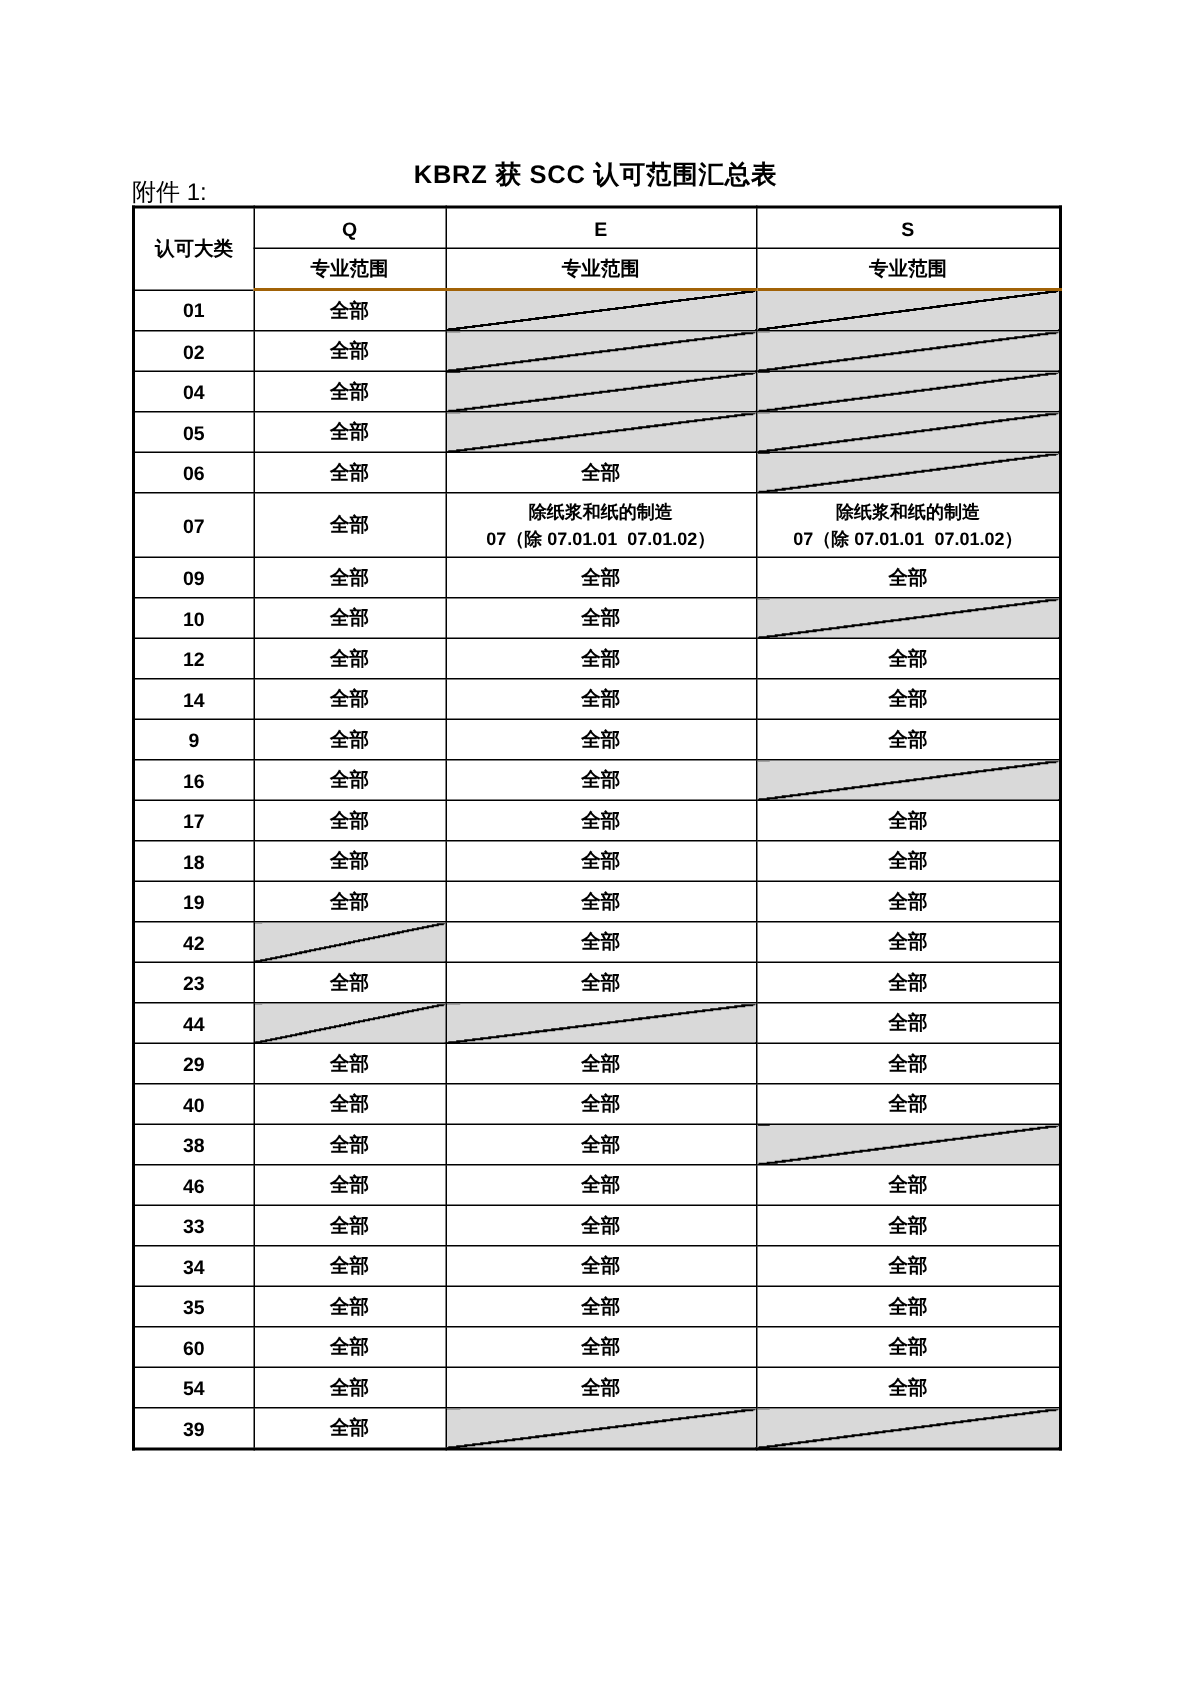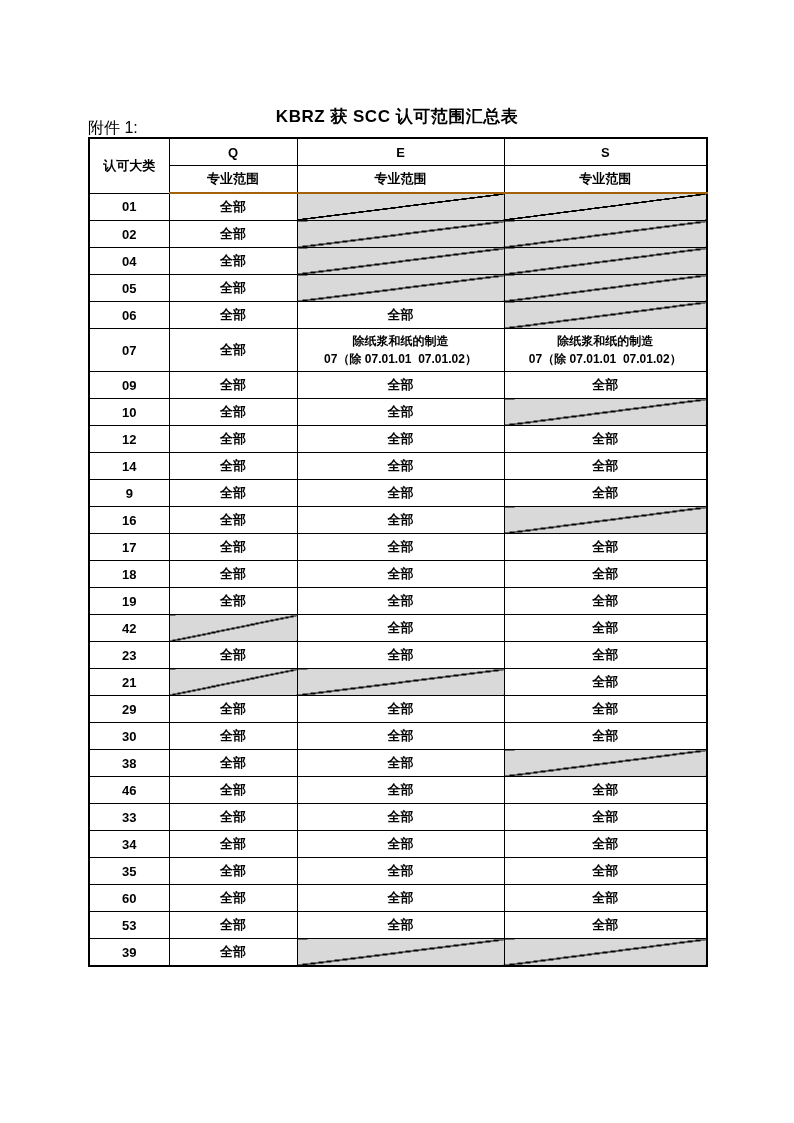--- a/index.html
+++ b/index.html
@@ -183,33 +183,33 @@
           <td>全部</td>
           <td>全部</td>
         </tr>
         <tr>
           <td class="rid">23</td>
           <td>全部</td>
           <td>全部</td>
           <td>全部</td>
         </tr>
         <tr>
-          <td class="rid">21</td>
+          <td class="rid">44</td>
           <td class="na"></td>
           <td class="na"></td>
           <td>全部</td>
         </tr>
         <tr>
           <td class="rid">29</td>
           <td>全部</td>
           <td>全部</td>
           <td>全部</td>
         </tr>
         <tr>
-          <td class="rid">30</td>
+          <td class="rid">40</td>
           <td>全部</td>
           <td>全部</td>
           <td>全部</td>
         </tr>
         <tr>
           <td class="rid">38</td>
           <td>全部</td>
           <td>全部</td>
           <td class="na"></td>
         </tr>
@@ -237,21 +237,21 @@
           <td>全部</td>
           <td>全部</td>
         </tr>
         <tr>
           <td class="rid">60</td>
           <td>全部</td>
           <td>全部</td>
           <td>全部</td>
         </tr>
         <tr>
-          <td class="rid">53</td>
+          <td class="rid">54</td>
           <td>全部</td>
           <td>全部</td>
           <td>全部</td>
         </tr>
         <tr>
           <td class="rid">39</td>
           <td>全部</td>
           <td class="na"></td>
           <td class="na"></td>
         </tr>

